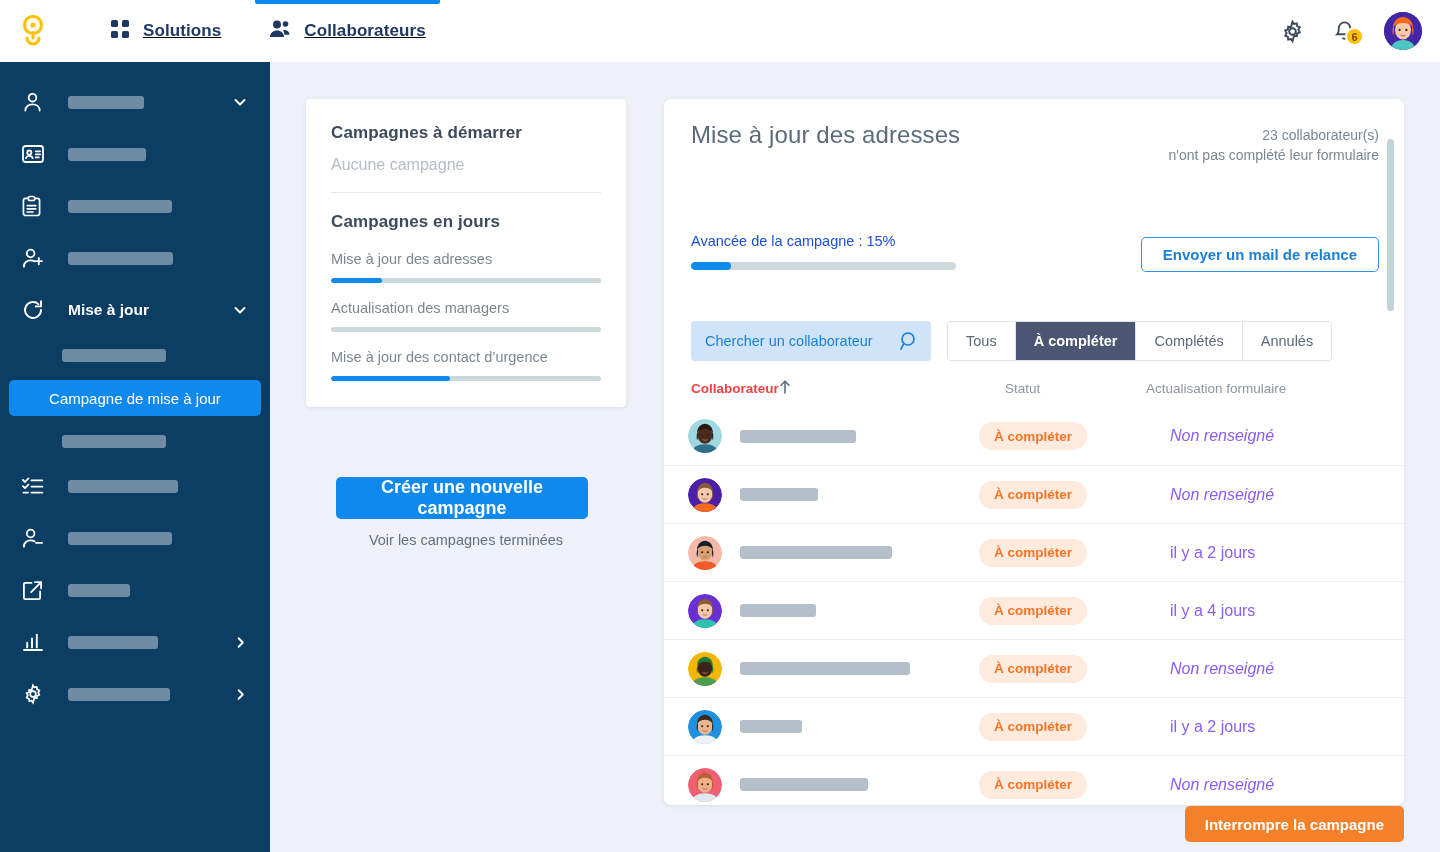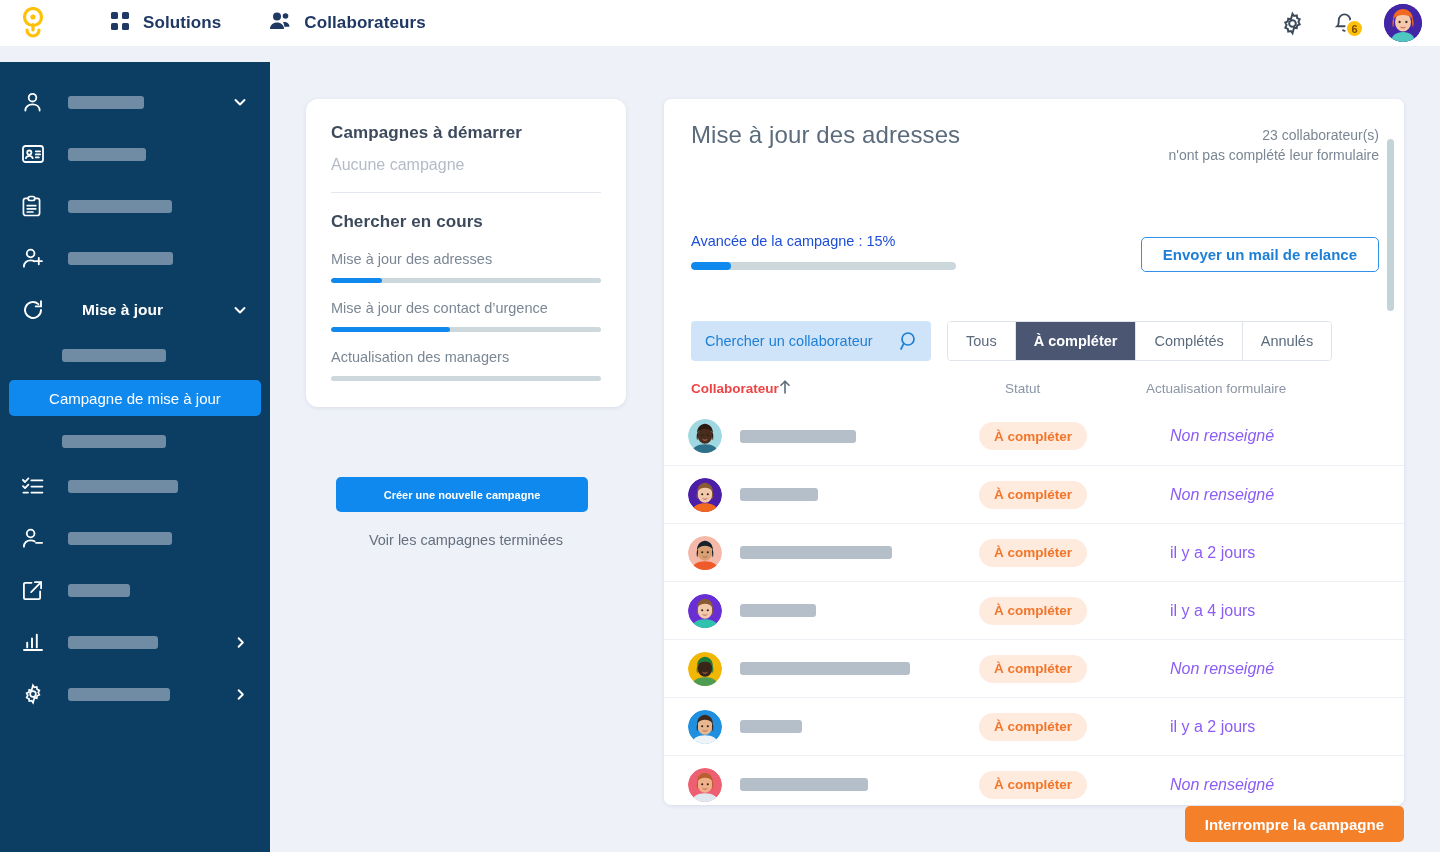--- a/index.html
+++ b/index.html
@@ -7,24 +7,25 @@
   html, body {
     width: 1440px; height: 852px;
     font-family: "Liberation Sans", "DejaVu Sans", sans-serif;
     background: #eef1f8;
     overflow: hidden;
   }
 
   
   .topbar {
     position: absolute; top: 0; left: 0;
-    width: 1440px; height: 46px;
+    width: 1440px; height: 62px;
     background: #ffffff;
     display: flex; align-items: center;
     z-index: 40;
+    text-decoration: underline;
   }
   .brand-logo {
     margin-left: 18px; width: 30px; height: 34px;
     display: flex; align-items: center; justify-content: center;
   }
   .topnav { display: flex; align-items: center; margin-left: 38px; height: 62px; }
   .topnav-item {
     position: relative;
     display: flex; align-items: center; gap: 13px;
     height: 62px; padding: 0 24px;
@@ -66,21 +67,21 @@
     height: 52px; padding: 0 22px 0 22px;
     cursor: pointer; gap: 0;
   }
   .side-icon {
     width: 32px; min-width: 32px; display: flex;
     align-items: center; justify-content: flex-start;
     color: #ffffff;
   }
   .side-label {
     color: #ffffff; font-size: 15.5px; font-weight: 600;
-    margin-left: 28px; white-space: nowrap;
+    margin-left: 14px; white-space: nowrap;
   }
   .redact {
     display: inline-block; height: 13px; border-radius: 3px;
     background: #6f8ca4; margin-left: 14px;
   }
   .side-chev { margin-left: auto; color: #ffffff; display: flex; }
   .side-sub { padding-left: 62px; height: 38px; display: flex; align-items: center; cursor: pointer; }
   .side-sub .redact { margin-left: 0; }
   .side-active {
     margin: 6px 9px; height: 36px;
@@ -93,39 +94,39 @@
   .content {
     position: absolute; top: 62px; left: 270px;
     width: 1170px; height: 790px;
     background: #eef1f8;
   }
 
   
   .camp-card {
     position: absolute; left: 36px; top: 37px;
     width: 320px;
-    background: #ffffff; border-radius: 12px;
+    background: #ffffff; border-radius: 4px;
     box-shadow: 0 1px 4px rgba(30,50,90,.10);
     padding: 24px 25px 26px 25px;
   }
   .camp-h { font-size: 17px; font-weight: 700; color: #3d4a5c; letter-spacing: .1px; }
   .camp-empty { font-size: 16px; color: #b4bcc8; margin-top: 13px; font-weight: 400; }
   .camp-divider { height: 1px; background: #e3e7ee; margin: 18px 0 19px 0; }
   .camp-row-label { font-size: 14.5px; color: #7b8794; margin-bottom: 11px; }
   .camp-row { margin-bottom: 17px; }
   .camp-row:last-child { margin-bottom: 0; }
   .bar-track { height: 5px; background: #cdd8dd; border-radius: 3px; overflow: hidden; }
   .bar-fill { height: 5px; background: #1089ef; border-radius: 3px; }
 
   .btn-create {
     position: absolute; left: 66px; top: 415px;
-    width: 252px; height: 35px;
+    width: 252px; height: 42px;
     background: #1089ef; color: #fff;
     border: none; border-radius: 5px;
-    font-family: inherit; font-size: 11px; font-weight: 600;
+    font-family: inherit; font-size: 18px; font-weight: 600;
     cursor: pointer;
   }
   .link-done {
     position: absolute; left: 36px; top: 470px; width: 320px;
     text-align: center; font-size: 14.5px; color: #64707e;
     cursor: pointer; font-weight: 500;
   }
 
   
   .panel {
@@ -457,39 +458,39 @@
     </span>
   </div>
 </aside>
 
 <main class="content">
 
   <section class="camp-card">
     <div class="camp-h">Campagnes à démarrer</div>
     <div class="camp-empty">Aucune campagne</div>
     <div class="camp-divider"></div>
-    <div class="camp-h">Chercher en cours</div>
+    <div class="camp-h">Campagnes en jours</div>
     <div style="height:19px"></div>
 
     <div class="camp-row">
       <div class="camp-row-label">Mise à jour des adresses</div>
       <div class="bar-track">
         <div class="bar-fill" id="cf0" style="width: 19%;"></div>
       </div>
     </div>
     <div class="camp-row">
+      <div class="camp-row-label">Actualisation des managers</div>
+      <div class="bar-track">
+        <div class="bar-fill" id="cf2" style="width: 0%;"></div>
+      </div>
+    </div>
+    <div class="camp-row">
       <div class="camp-row-label">Mise à jour des contact d’urgence</div>
       <div class="bar-track">
         <div class="bar-fill" id="cf1" style="width: 44%;"></div>
-      </div>
-    </div>
-    <div class="camp-row">
-      <div class="camp-row-label">Actualisation des managers</div>
-      <div class="bar-track">
-        <div class="bar-fill" id="cf2" style="width: 0%;"></div>
       </div>
     </div>
   </section>
 
   <button class="btn-create">Créer une nouvelle campagne</button>
   <div class="link-done">Voir les campagnes terminées</div>
 
   <section class="panel">
     <div class="panel-title">Mise à jour des adresses</div>
     <div class="panel-sub">

